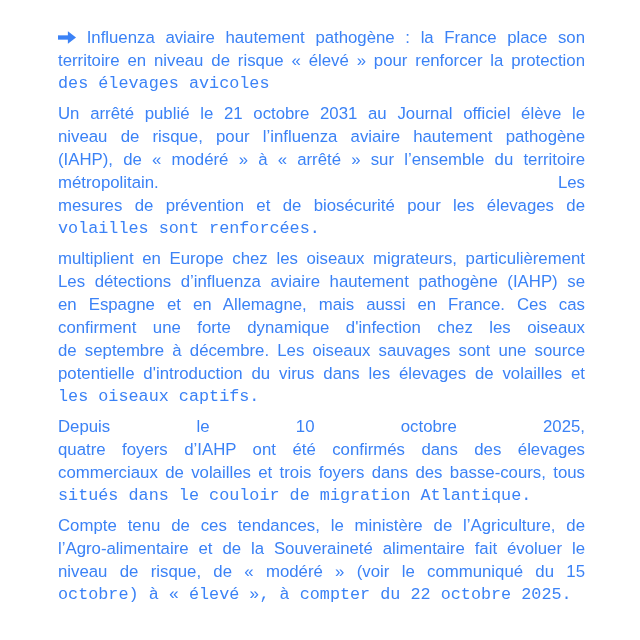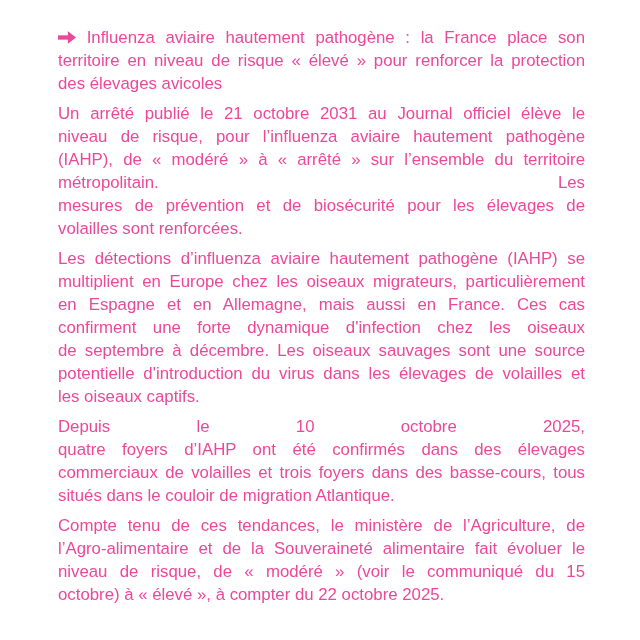--- a/index.html
+++ b/index.html
@@ -19,21 +19,21 @@
     background: #ffffff;
   }
   .doc {
     position: absolute;
     left: 58px;
     top: 26px;
     width: 527px;
     font-family: "Liberation Sans", "DejaVu Sans", sans-serif;
     font-size: 16.8px;
     line-height: 23px;
-    color: #ec4899;
+    color: #3b82f6;
     -webkit-font-smoothing: antialiased;
   }
   .paragraph {
     margin: 0 0 7px 0;
   }
   .line {
     height: 23px;
     overflow: hidden;
     text-align: justify;
     text-align-last: justify;
@@ -42,20 +42,21 @@
   
   .line::after {
     content: "";
     display: inline-block;
     width: 100%;
     height: 0;
   }
   .line.last {
     text-align: left;
     text-align-last: left;
+    font-family: Liberation Mono, monospace;
   }
   .line.last::after {
     content: none;
   }
   .bullet-arrow {
     display: inline-block;
     vertical-align: baseline;
   }
   .bullet-arrow svg {
     width: 18px;
@@ -79,22 +80,22 @@
       </div>
       <div class="paragraph">
         <div class="line"><span>Un arrêté publié le 21 octobre 2031 au Journal officiel élève le</span></div>
         <div class="line"><span>niveau de risque, pour l’influenza aviaire hautement pathogène</span></div>
         <div class="line"><span>(IAHP), de « modéré » à « arrêté » sur l’ensemble du territoire</span></div>
         <div class="line"><span>métropolitain. Les</span></div>
         <div class="line"><span>mesures de prévention et de biosécurité pour les élevages de</span></div>
         <div class="line last"><span>volailles sont renforcées.</span></div>
       </div>
       <div class="paragraph">
+        <div class="line"><span>multiplient en Europe chez les oiseaux migrateurs, particulièrement</span></div>
         <div class="line"><span>Les détections d’influenza aviaire hautement pathogène (IAHP) se</span></div>
-        <div class="line"><span>multiplient en Europe chez les oiseaux migrateurs, particulièrement</span></div>
         <div class="line"><span>en Espagne et en Allemagne, mais aussi en France. Ces cas</span></div>
         <div class="line"><span>confirment une forte dynamique d'infection chez les oiseaux</span></div>
         <div class="line"><span>de septembre à décembre. Les oiseaux sauvages sont une source</span></div>
         <div class="line"><span>potentielle d'introduction du virus dans les élevages de volailles et</span></div>
         <div class="line last"><span>les oiseaux captifs.</span></div>
       </div>
       <div class="paragraph">
         <div class="line"><span>Depuis le 10 octobre 2025,</span></div>
         <div class="line"><span>quatre foyers d’IAHP ont été confirmés dans des élevages</span></div>
         <div class="line"><span>commerciaux de volailles et trois foyers dans des basse-cours, tous</span></div>

